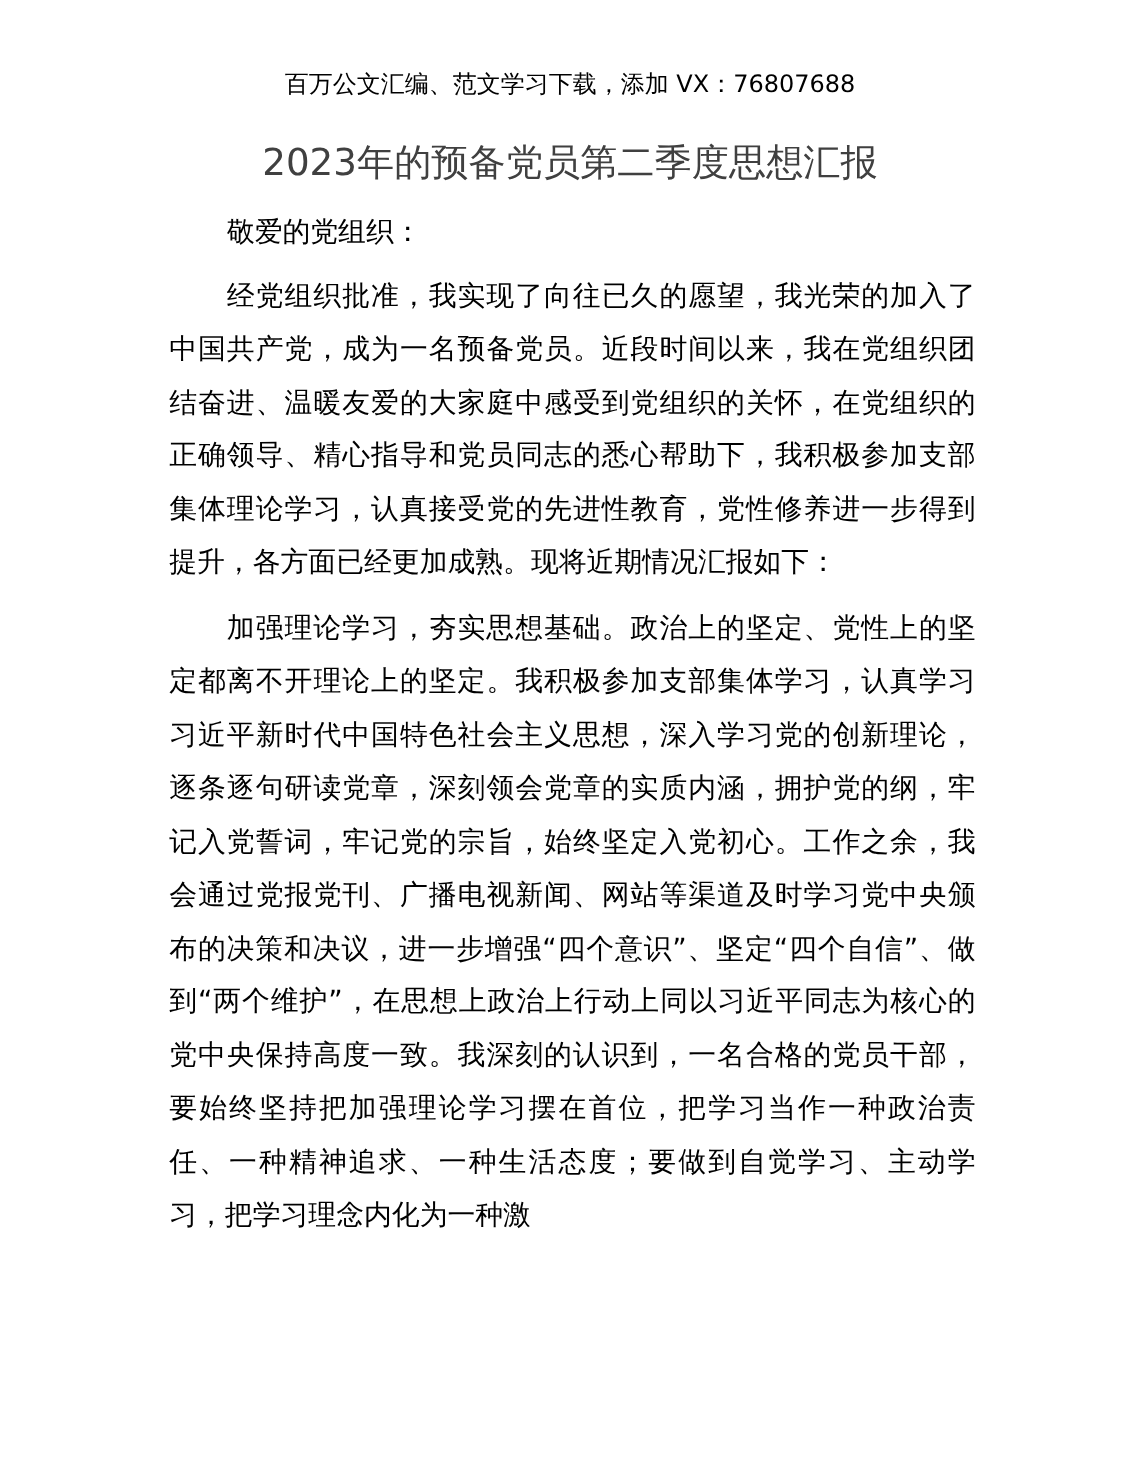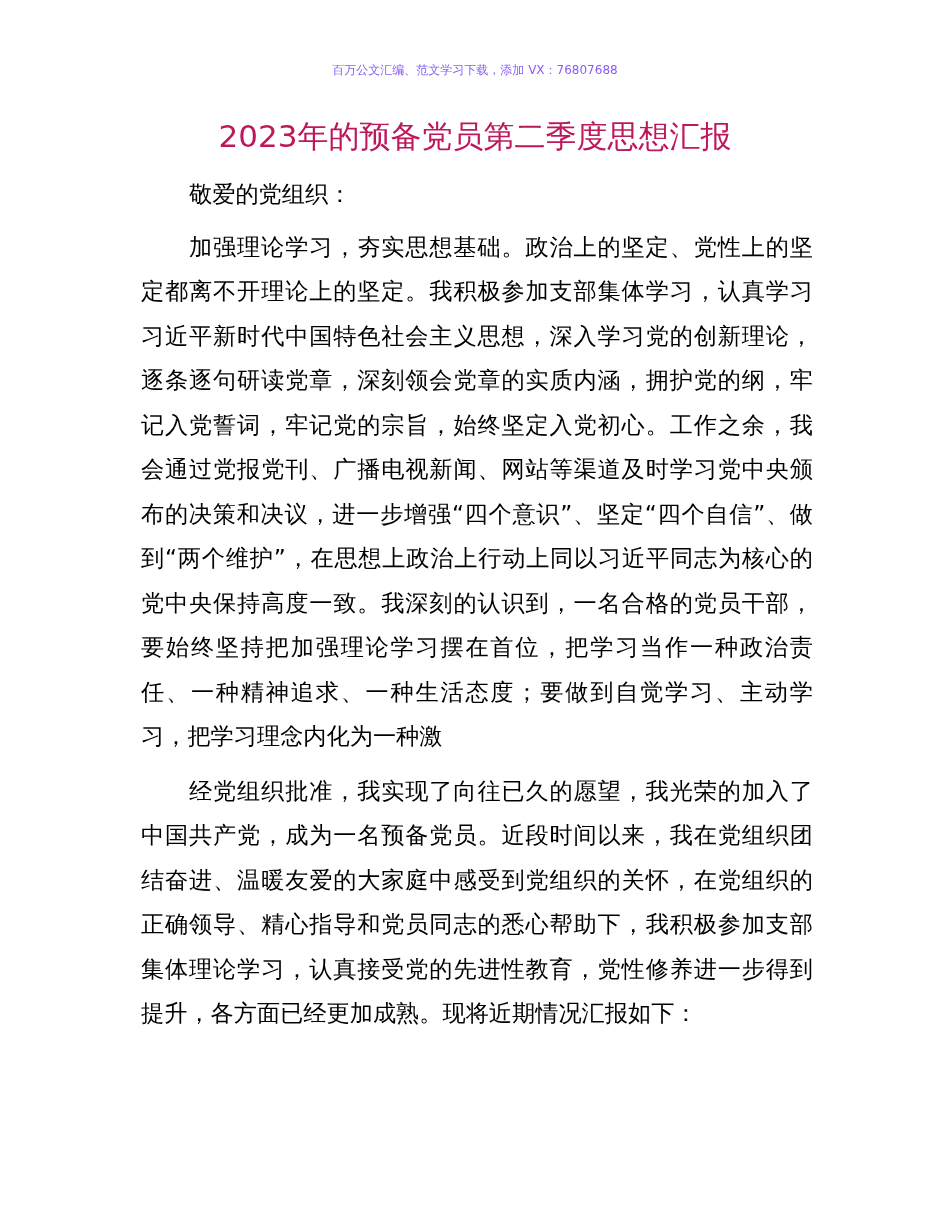--- a/index.html
+++ b/index.html
@@ -14,34 +14,34 @@
       overflow: hidden;
       font-family: "DejaVu Sans", "Liberation Sans", sans-serif;
       color: #000000;
     }
     .watermark {
       position: absolute;
       top: 56px;
       left: 0;
       width: 950px;
       text-align: center;
-      font-size: 12px;
+      font-size: 20px;
       line-height: 28px;
-      color: #8b5cf6;
+      color: #000000;
       letter-spacing: 0px;
     }
     .title {
       position: absolute;
       top: 114px;
       left: 0;
       width: 950px;
       text-align: center;
       font-size: 31px;
       line-height: 44px;
-      color: #be185d;
+      color: #404040;
     }
     .body {
       position: absolute;
       top: 172px;
       left: 141px;
       width: 672px;
       font-size: 23.2px;
       line-height: 44.5px;
       text-align: justify;
     }
@@ -59,15 +59,15 @@
   </style>
 </head>
 <body>
 
 <div class="watermark">百万公文汇编、范文学习下载，添加 VX：76807688</div>
 
 <div class="title">2023年的预备党员第二季度思想汇报</div>
 
 <div class="body">
   <p class="salutation">敬爱的党组织：</p>
+  <p class="para">经党组织批准，我实现了向往已久的愿望，我光荣的加入了中国共产党，成为一名预备党员。近段时间以来，我在党组织团结奋进、温暖友爱的大家庭中感受到党组织的关怀，在党组织的正确领导、精心指导和党员同志的悉心帮助下，我积极参加支部集体理论学习，认真接受党的先进性教育，党性修养进一步得到提升，各方面已经更加成熟。现将近期情况汇报如下：</p>
   <p class="para">加强理论学习，夯实思想基础。政治上的坚定、党性上的坚定都离不开理论上的坚定。我积极参加支部集体学习，认真学习习近平新时代中国特色社会主义思想，深入学习党的创新理论，逐条逐句研读党章，深刻领会党章的实质内涵，拥护党的纲，牢记入党誓词，牢记党的宗旨，始终坚定入党初心。工作之余，我会通过党报党刊、广播电视新闻、网站等渠道及时学习党中央颁布的决策和决议，进一步增强“四个意识”、坚定“四个自信”、做到“两个维护”，在思想上政治上行动上同以习近平同志为核心的党中央保持高度一致。我深刻的认识到，一名合格的党员干部，要始终坚持把加强理论学习摆在首位，把学习当作一种政治责任、一种精神追求、一种生活态度；要做到自觉学习、主动学习，把学习理念内化为一种激</p>
-  <p class="para">经党组织批准，我实现了向往已久的愿望，我光荣的加入了中国共产党，成为一名预备党员。近段时间以来，我在党组织团结奋进、温暖友爱的大家庭中感受到党组织的关怀，在党组织的正确领导、精心指导和党员同志的悉心帮助下，我积极参加支部集体理论学习，认真接受党的先进性教育，党性修养进一步得到提升，各方面已经更加成熟。现将近期情况汇报如下：</p>
 </div>
 
 </body></html>

